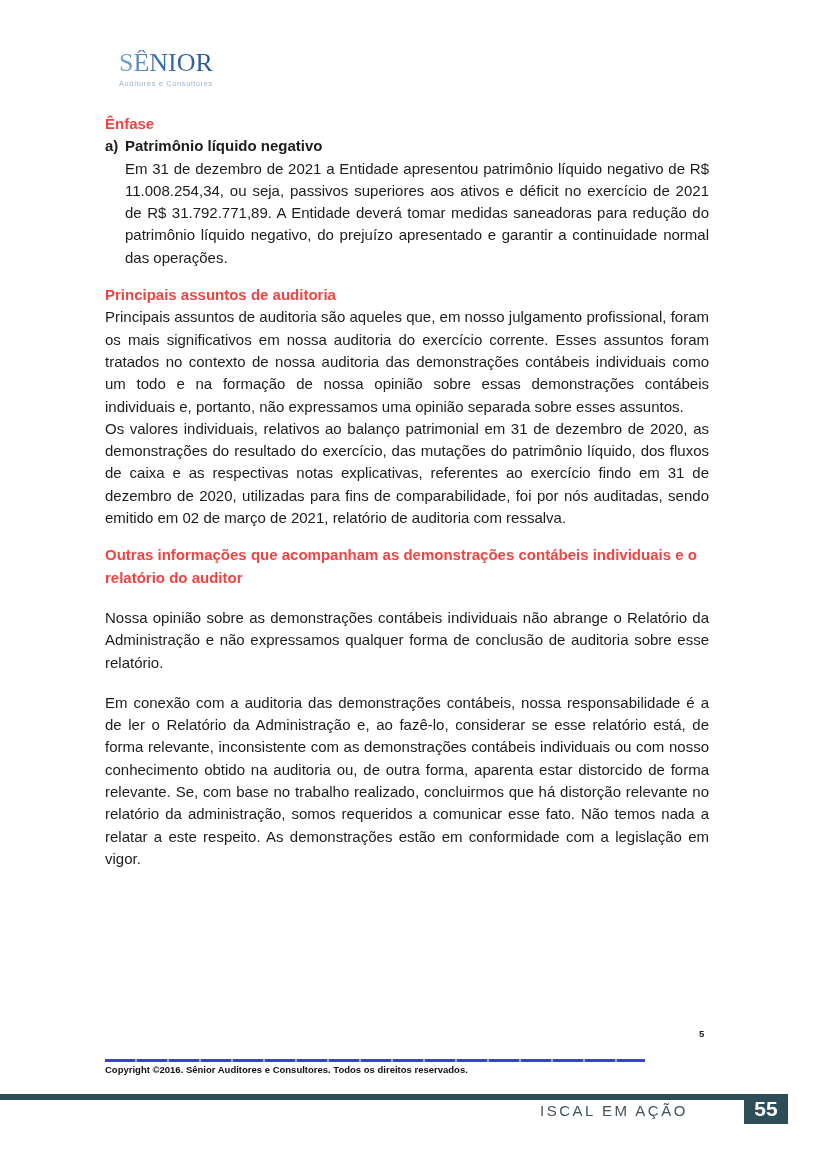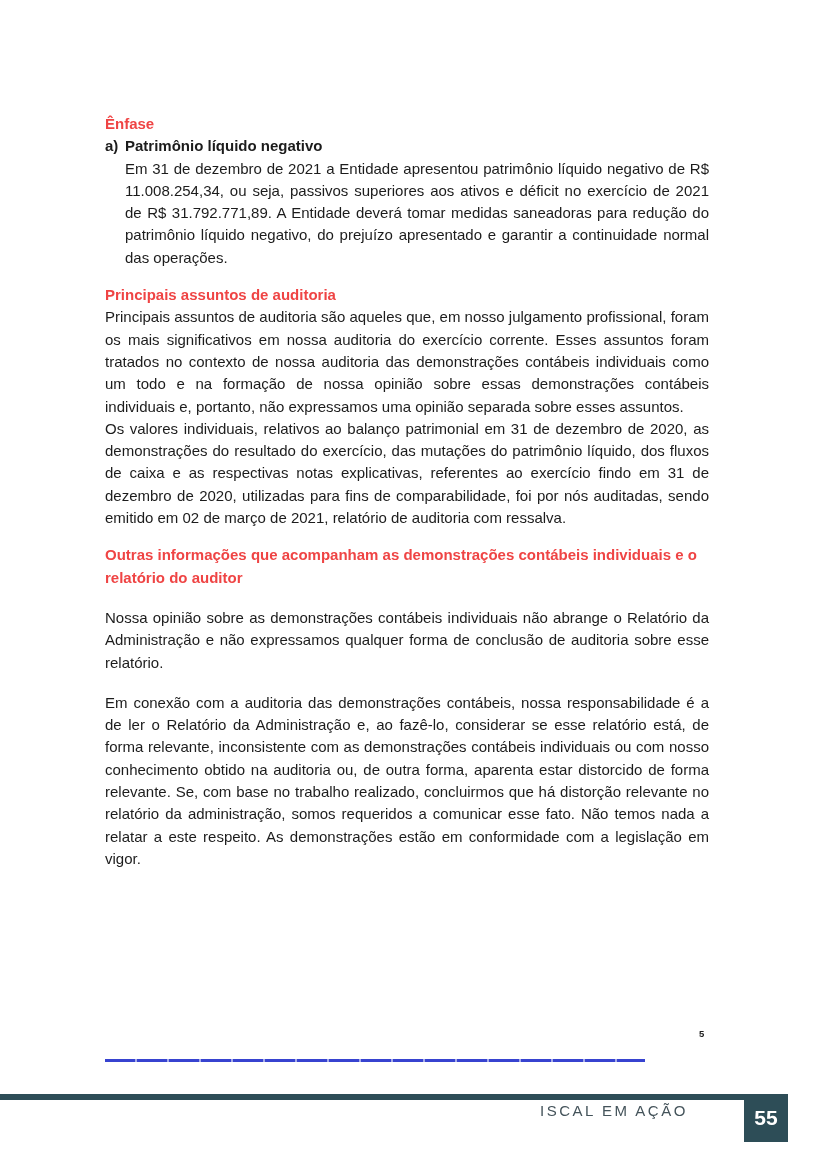--- a/index.html
+++ b/index.html
@@ -63,31 +63,35 @@
     position:absolute;left:0;top:1094px;width:746px;height:6px;
     background:#2d4d57;
   }
   .mag-title{
     position:absolute;left:540px;top:1102px;width:185px;
     text-align:left;
     font-size:15px;letter-spacing:2.5px;color:#44535a;
     font-weight:400;
   }
   .mag-page-badge{
-    position:absolute;left:744px;top:1094px;width:44px;height:48px;
+    position:absolute;left:744px;top:1094px;width:44px;height:30px;
     background:#2d4d57;color:#fff;
     display:flex;align-items:center;justify-content:center;
     font-size:21px;font-weight:bold;
   }
 </style>
 </head>
 <body>
 
 <div class="page">
 
+  <div class="logo">
+    <div class="logo-name">SÊNIOR</div>
+    <div class="logo-tagline">Auditores e Consultores</div>
+  </div>
 
   <div class="content">
 
     <div class="section-heading first">Ênfase</div>
     <div class="item-title"><span class="item-label">a)</span><span>Patrimônio líquido negativo</span></div>
     <p class="indented">Em 31 de dezembro de 2021 a Entidade apresentou patrimônio líquido negativo de R$ 11.008.254,34, ou seja, passivos superiores aos ativos e déficit no exercício de 2021 de R$ 31.792.771,89. A Entidade deverá tomar medidas saneadoras para redução do patrimônio líquido negativo, do prejuízo apresentado e garantir a continuidade normal das operações.</p>
 
     <div class="section-heading">Principais assuntos de auditoria</div>
     <p>Principais assuntos de auditoria são aqueles que, em nosso julgamento profissional, foram os mais significativos em nossa auditoria do exercício corrente. Esses assuntos foram tratados no contexto de nossa auditoria das demonstrações contábeis individuais como um todo e na formação de nossa opinião sobre essas demonstrações contábeis individuais e, portanto, não expressamos uma opinião separada sobre esses assuntos.</p>
 
@@ -95,18 +99,19 @@
 
     <div class="section-heading">Outras informações que acompanham as demonstrações contábeis individuais e o relatório do auditor</div>
     <p class="spaced">Nossa opinião sobre as demonstrações contábeis individuais não abrange o Relatório da Administração e não expressamos qualquer forma de conclusão de auditoria sobre esse relatório.</p>
     <p class="spaced">Em conexão com a auditoria das demonstrações contábeis, nossa responsabilidade é a de ler o Relatório da Administração e, ao fazê-lo, considerar se esse relatório está, de forma relevante, inconsistente com as demonstrações contábeis individuais ou com nosso conhecimento obtido na auditoria ou, de outra forma, aparenta estar distorcido de forma relevante. Se, com base no trabalho realizado, concluirmos que há distorção relevante no relatório da administração, somos requeridos a comunicar esse fato. Não temos nada a relatar a este respeito. As demonstrações estão em conformidade com a legislação em vigor.</p>
 
   </div>
 
   <div class="page-number">5</div>
 
   <div class="footer-rule"></div>
+  <div class="copyright">Copyright ©2016. Sênior Auditores e Consultores. Todos os direitos reservados.</div>
 
   <div class="bottom-rule"></div>
   <div class="mag-title">ISCAL EM AÇÃO</div>
   <div class="mag-page-badge">55</div>
 
 </div>
 
 </body></html>

